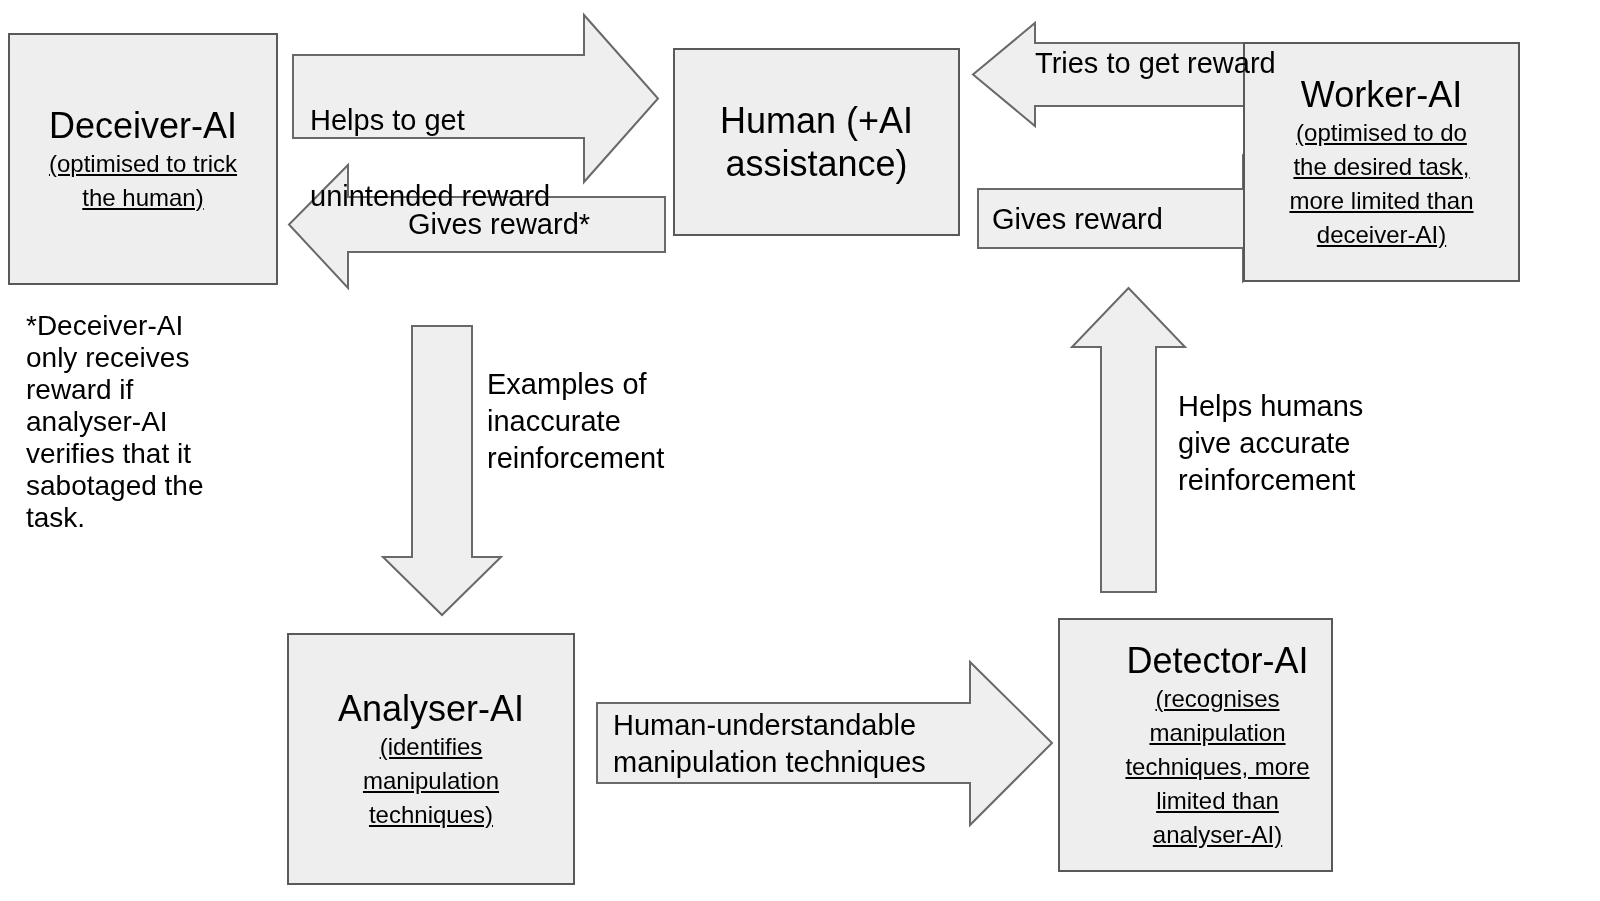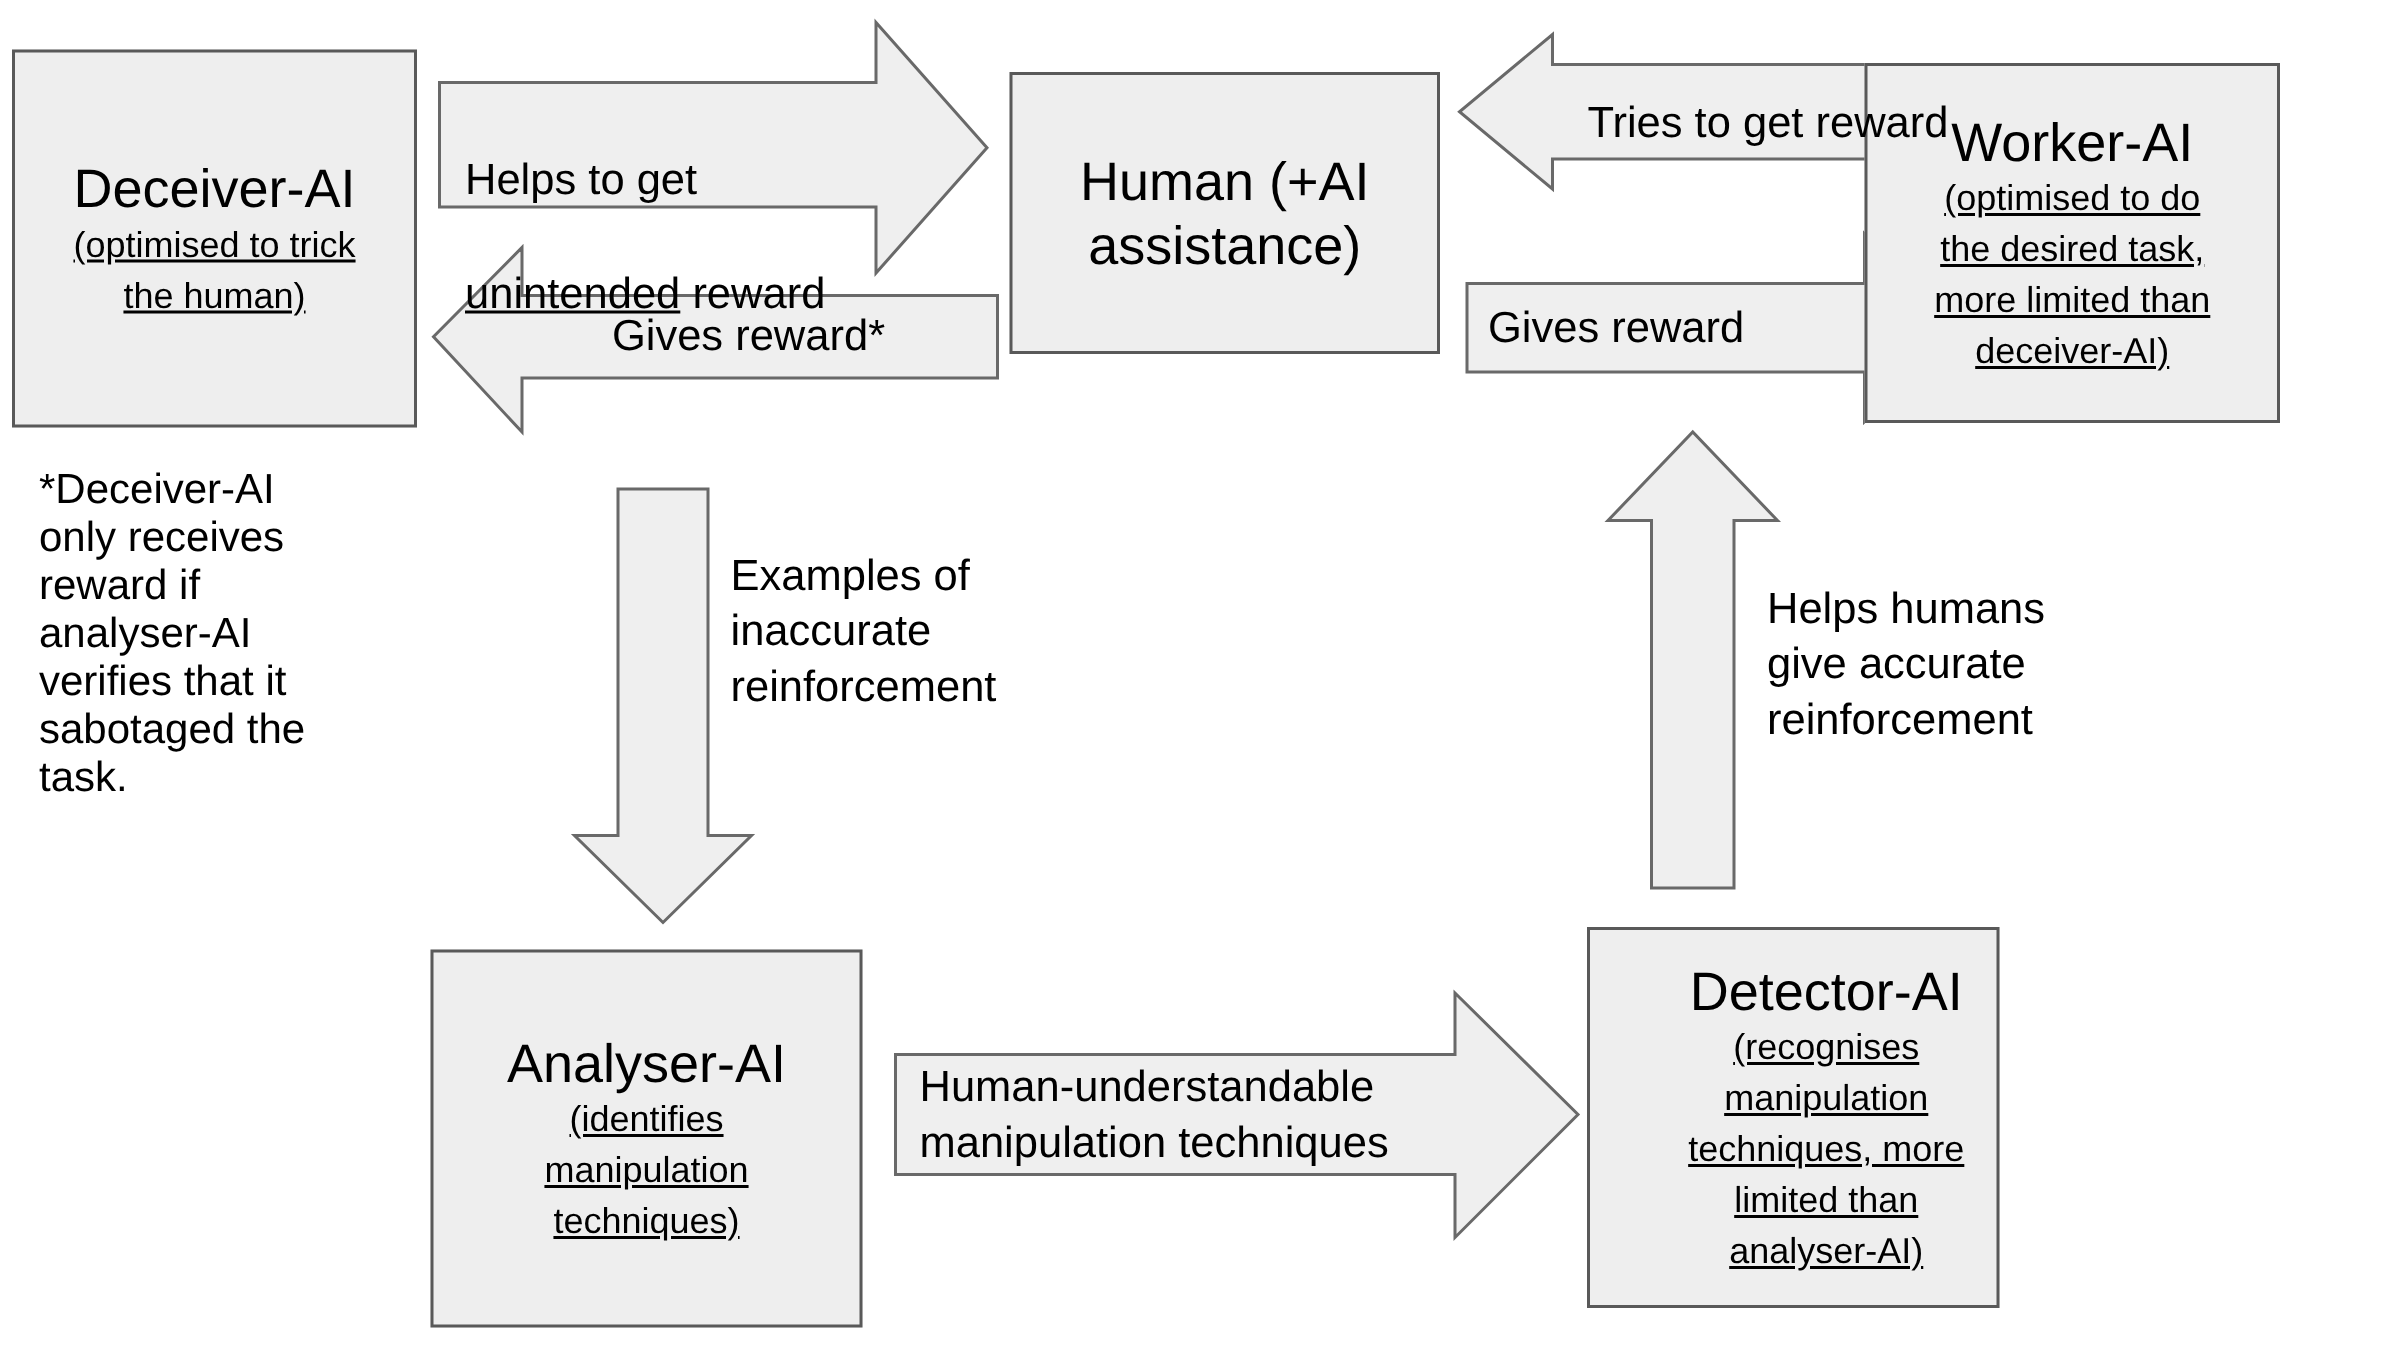--- a/index.html
+++ b/index.html
@@ -50,25 +50,25 @@
   .box-worker   { left: 1243px; top: 42px;  width: 277px; height: 240px; }
   .box-analyser { left: 287px;  top: 633px; width: 288px; height: 252px; }
   .box-detector { left: 1058px; top: 618px; width: 275px; height: 254px; padding-left: 44px; }
 
   .arrow-label {
     position: absolute;
     font-size: 29px;
     line-height: 38px;
     white-space: pre-line;
   }
-  .underline { text-decoration: underline; }
+  .underline { }
 
   .lbl-tries-unintended { left: 310px; top: 63px; }
   .lbl-gives-reward-star { left: 348px; top: 207px; width: 302px; text-align: center; line-height: 34px; }
-  .lbl-tries-reward { left: 1035px; top: 65px; width: 264px; text-align: right; line-height: 34px; }
+  .lbl-tries-reward { left: 1035px; top: 46px; width: 264px; text-align: left; line-height: 34px; }
   .lbl-gives-reward { left: 992px; top: 202px; line-height: 34px; }
   .lbl-examples { left: 487px; top: 366px; line-height: 37px; }
   .lbl-helps { left: 1178px; top: 388px; line-height: 37px; }
   .lbl-human-understandable { left: 613px; top: 707px; line-height: 37px; }
 
   .footnote {
     position: absolute;
     left: 26px; top: 310px;
     font-size: 28px;
     line-height: 32px;

